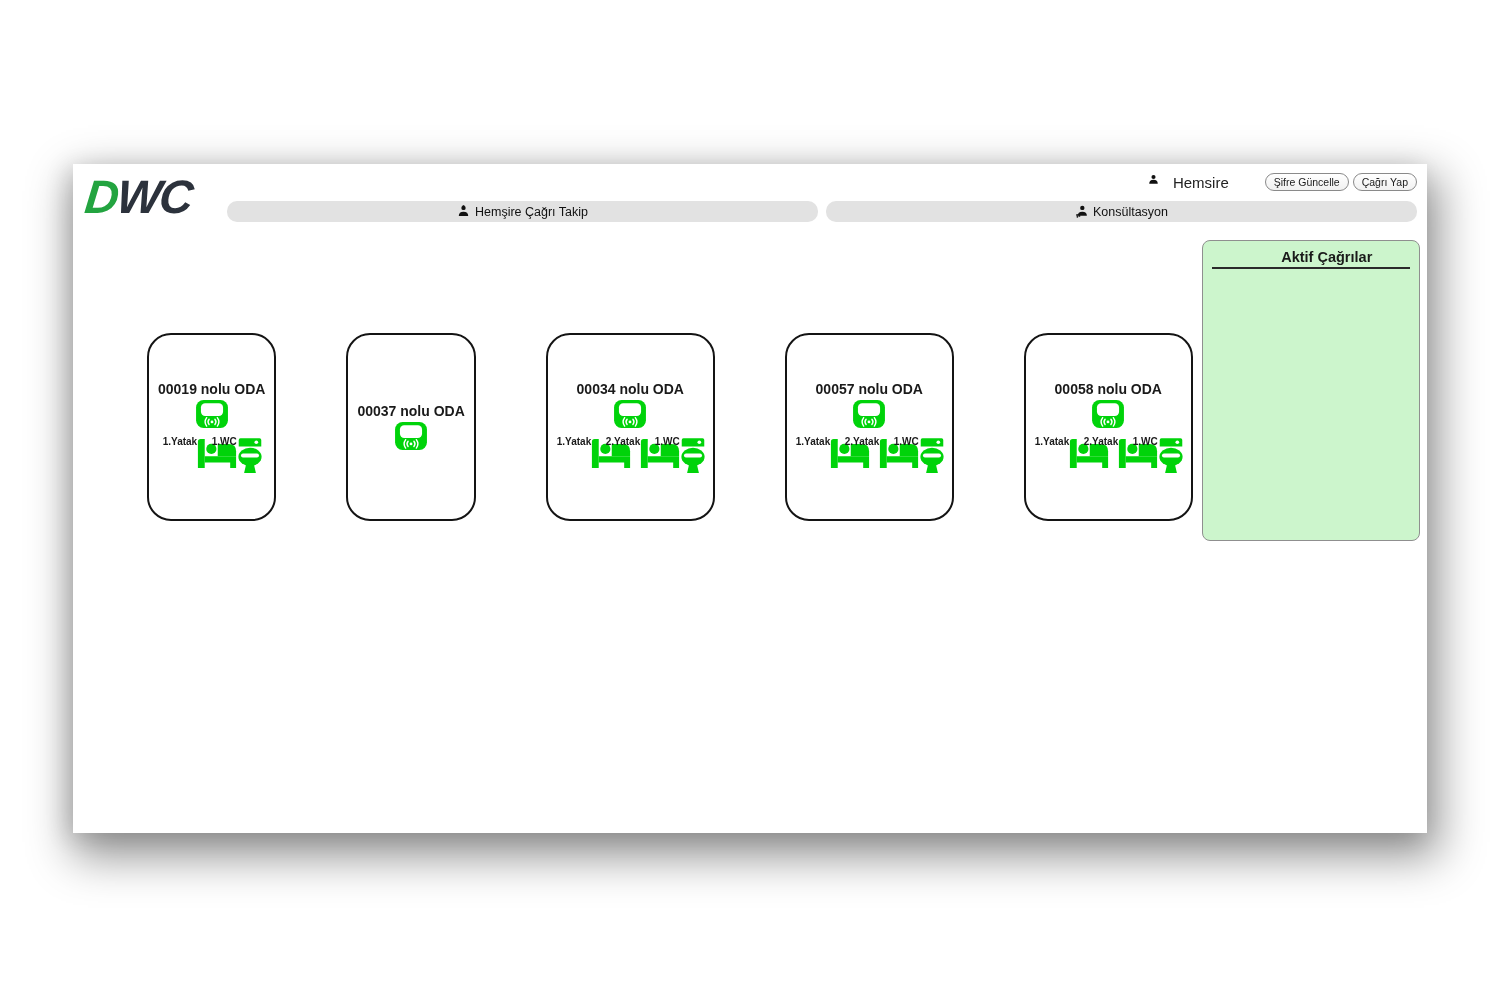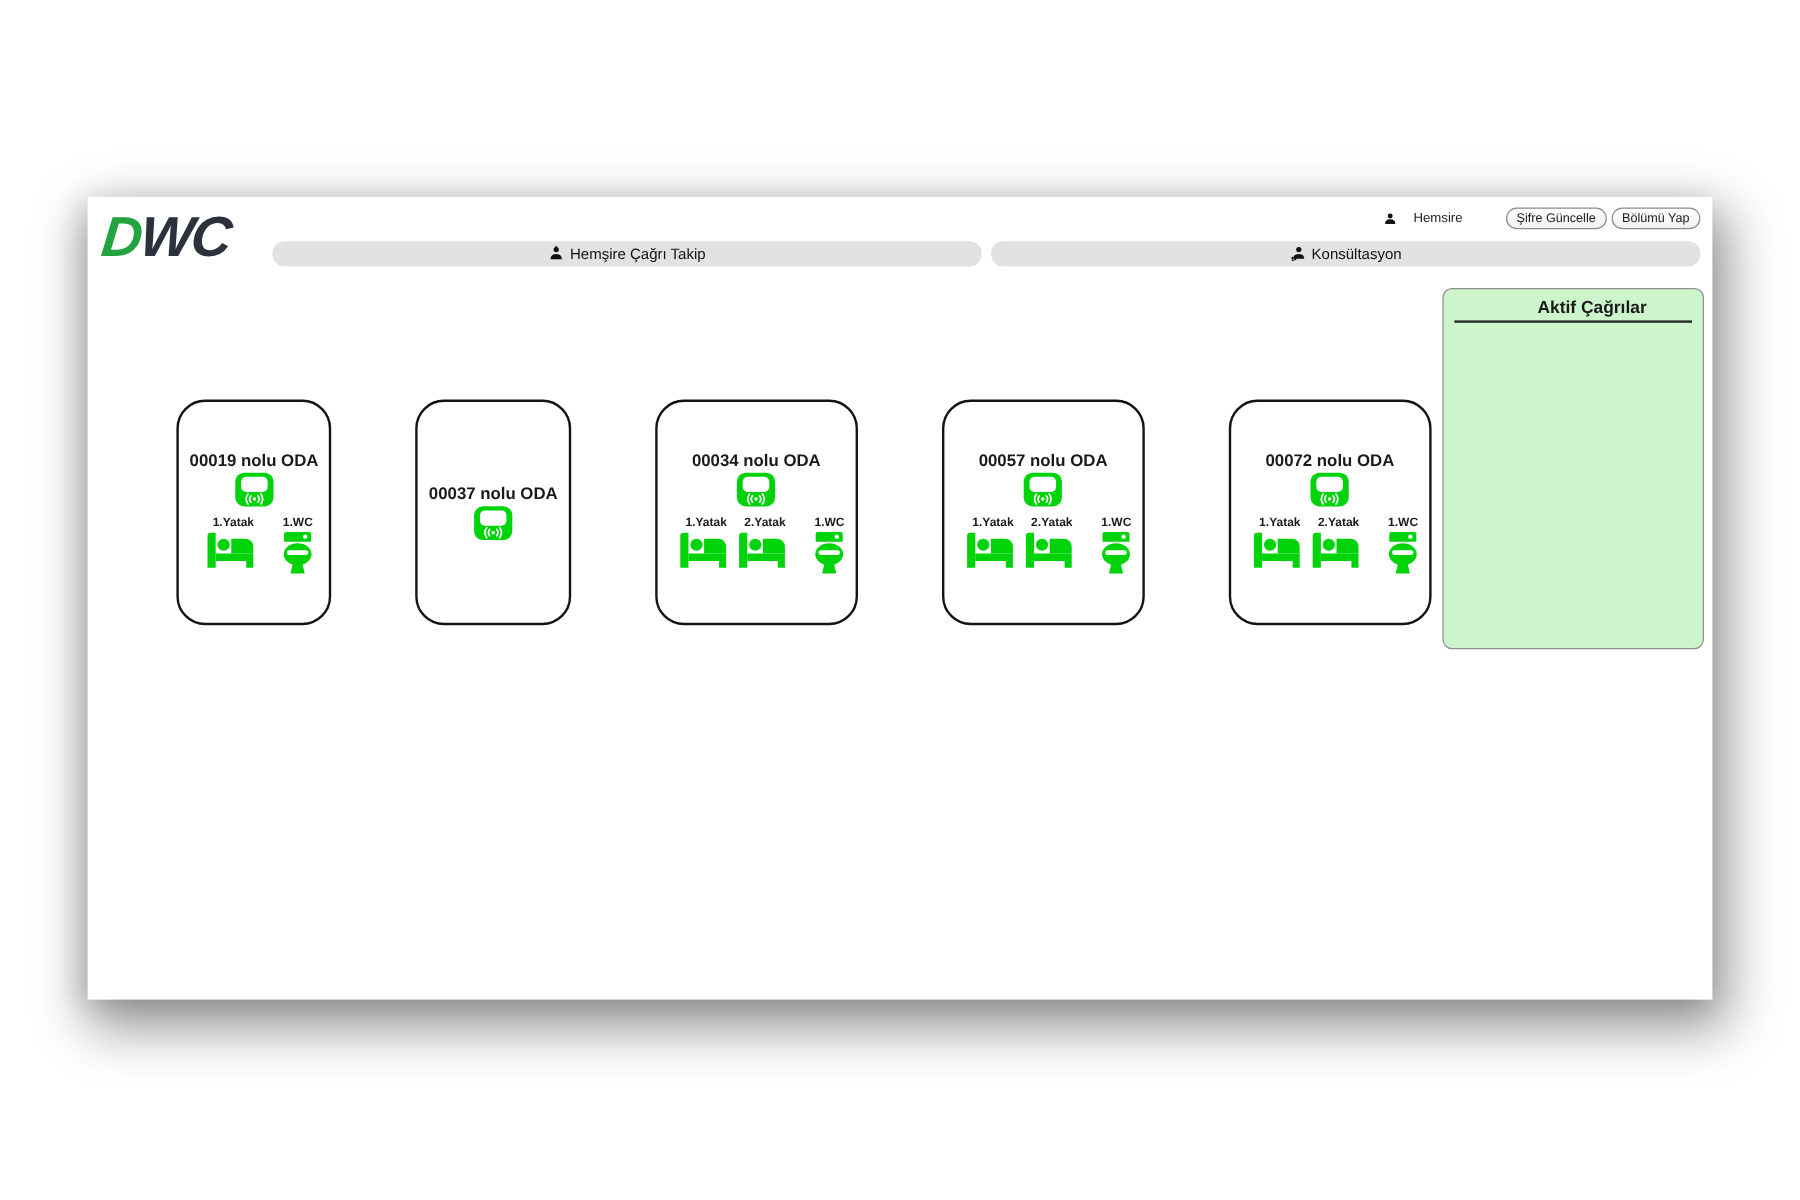--- a/index.html
+++ b/index.html
@@ -16,21 +16,21 @@
   .logo{
     width:146px; flex:0 0 146px; font-size:47px; line-height:46px; font-weight:900;
     font-style:italic; letter-spacing:-2px; transform:skewX(-6deg); user-select:none;
     padding-left:4px; margin-top:2px;
   }
   .logo .d  { color:var(--logo-green); }
   .logo .wc { color:var(--logo-dark); }
 
   .topbar-right{ flex:1; display:flex; flex-direction:column; }
   .user-row{ height:20px; display:flex; align-items:center; justify-content:flex-end; }
-  .user-chip{ display:flex; align-items:center; gap:14px; font-size:11px; color:#222; margin-right:32px; }
+  .user-chip{ display:flex; align-items:flex-start; gap:14px; font-size:15px; color:#222; margin-right:32px; }
   .user-chip svg{ display:block; }
   .btn{
     font-family:"Liberation Sans", sans-serif;
     font-size:10.5px; color:#1a1a1a; background:linear-gradient(#ffffff,#f1f1f1);
     border:1px solid #8a8a8a; border-radius:9px; padding:2px 8px; margin-left:4px; cursor:pointer;
     white-space:nowrap;
   }
   .tabs-row{ display:flex; gap:8px; margin-top:9px; }
   .tab{
     flex:1; height:21px; background:var(--tab-bg); border-radius:10px;
@@ -51,21 +51,21 @@
 
   .room-card{
     min-width:118px; min-height:188px; background:#fff;
     border:2px solid #141414; border-radius:24px;
     display:flex; flex-direction:column; align-items:center; justify-content:center;
     padding:4px 9px; cursor:pointer;
   }
   .room-title{ font-weight:700; font-size:14px; white-space:nowrap; }
   .device{ margin-top:2px; color:var(--accent-green); line-height:0; }
   .units{ display:flex; margin-top:7px; align-items:flex-start; }
-  .unit{ width:49px; display:flex; flex-direction:column; align-items:flex-end; }
+  .unit{ width:49px; display:flex; flex-direction:row; align-items:flex-start; }
   .unit-label{ font-weight:700; font-size:10px; white-space:nowrap; }
   .unit-icon{ margin-top:2px; color:var(--accent-green); line-height:0; }
 
   
   .active-calls{
     flex:0 0 218px; width:218px; height:301px; margin-top:-5px;
     background:var(--panel-green); border:1px solid #8f8f8f; border-radius:8px;
   }
   .ac-title{ font-weight:700; font-size:14.5px; text-align:center; padding-top:8px;padding-left:32px; }
   .ac-rule{ border:none; border-top:2px solid #2a2a2a; margin:2px 9px 0 9px; }
@@ -86,21 +86,21 @@
         <span class="user-chip">
           <span>
             <svg width="11" height="11" viewBox="0 0 16 16" fill="#111">
                 <circle cx="8" cy="4.3" r="3"></circle>
                 <path d="M1.8 14 q0-5.6 6.2-5.6 t6.2 5.6 z"></path>
               </svg>
           </span>
           <span>Hemsire</span>
         </span>
         <button class="btn">Şifre Güncelle</button>
-        <button class="btn">Bölümü Yap</button>
+        <button class="btn">Çağrı Yap</button>
       </div>
 
       <div class="tabs-row">
         <div class="tab">
           <span>
             <svg width="13" height="13" viewBox="0 0 16 16" fill="#111">
                 <circle cx="8" cy="3.6" r="2.7"></circle>
                 <path d="M2.2 13.6 q0-5.4 5.8-5.4 t5.8 5.4 z"></path>
                 <rect x="6.7" y="0.2" width="2.6" height="1.2" rx="0.6" fill="#111"></rect>
               </svg>
@@ -257,21 +257,21 @@
                     <path d="M4 0 L26 0 Q28 0 28 2 L28 9.5 L2 9.5 L2 2 Q2 0 4 0 Z"></path>
                     <circle cx="22.3" cy="4.6" r="2.1" fill="#fff"></circle>
                     <ellipse cx="15" cy="21.5" rx="13.4" ry="10.5"></ellipse>
                     <rect x="4.6" y="17.6" width="20.8" height="4.6" rx="2.3" fill="#fff"></rect>
                     <path d="M10.3 31 L8.2 40 L21.8 40 L19.7 31 Z"></path>
                   </svg></div>
               </div>
             </div>
           </div>
           <div class="room-card">
-            <div class="room-title">00072 nolu ODA</div>
+            <div class="room-title">00058 nolu ODA</div>
             <div class="device"><svg width="34" height="30" viewBox="0 0 36 32">
                 <rect x="1" y="1" width="34" height="30" rx="8" fill="currentColor"></rect>
                 <rect x="6.2" y="4.6" width="23.6" height="13.6" rx="4.5" fill="#fff"></rect>
                 <g stroke="#fff" fill="none" stroke-width="1.5" stroke-linecap="round">
                   <path d="M14.9 21.6 a4.4 4.4 0 0 0 0 5.6"></path>
                   <path d="M12.3 19.9 a7.6 7.6 0 0 0 0 9"></path>
                   <path d="M21.1 21.6 a4.4 4.4 0 0 1 0 5.6"></path>
                   <path d="M23.7 19.9 a7.6 7.6 0 0 1 0 9"></path>
                 </g>
                 <circle cx="18" cy="24.4" r="1.5" fill="#fff"></circle>

